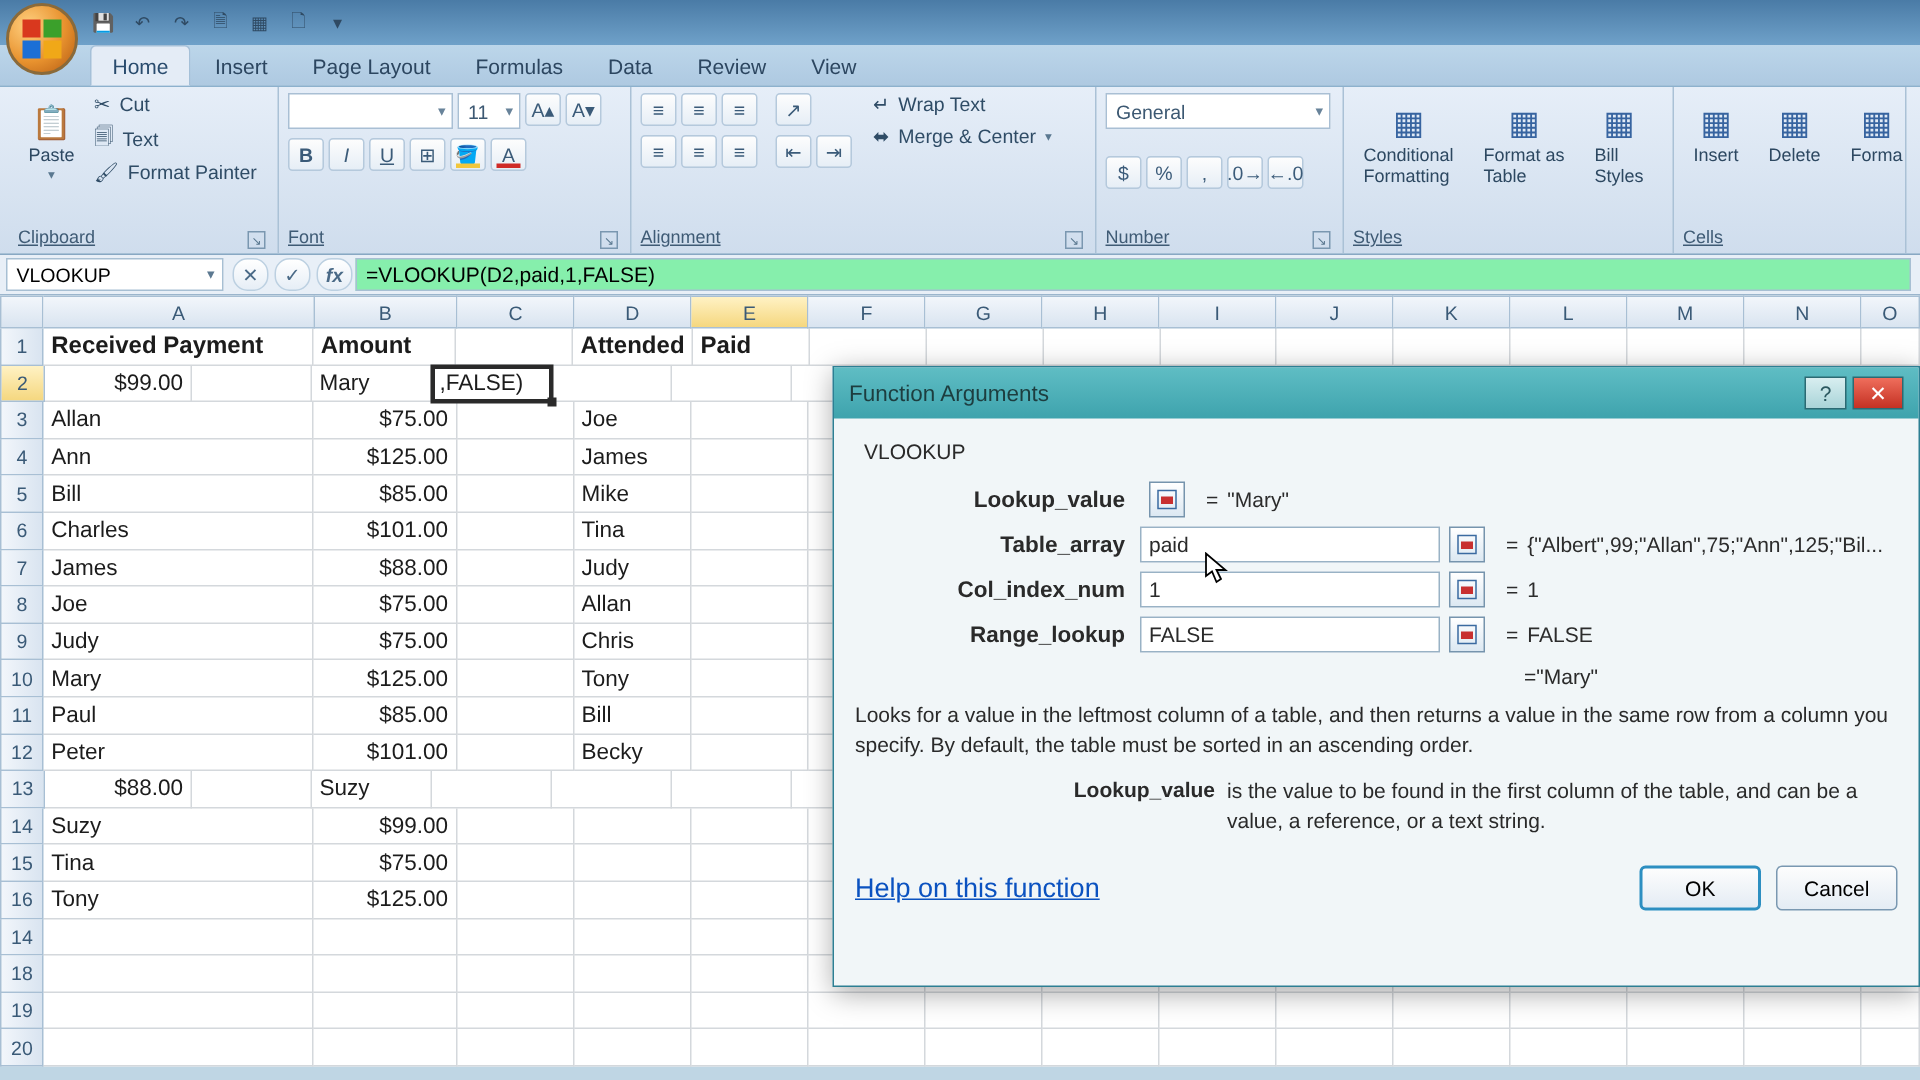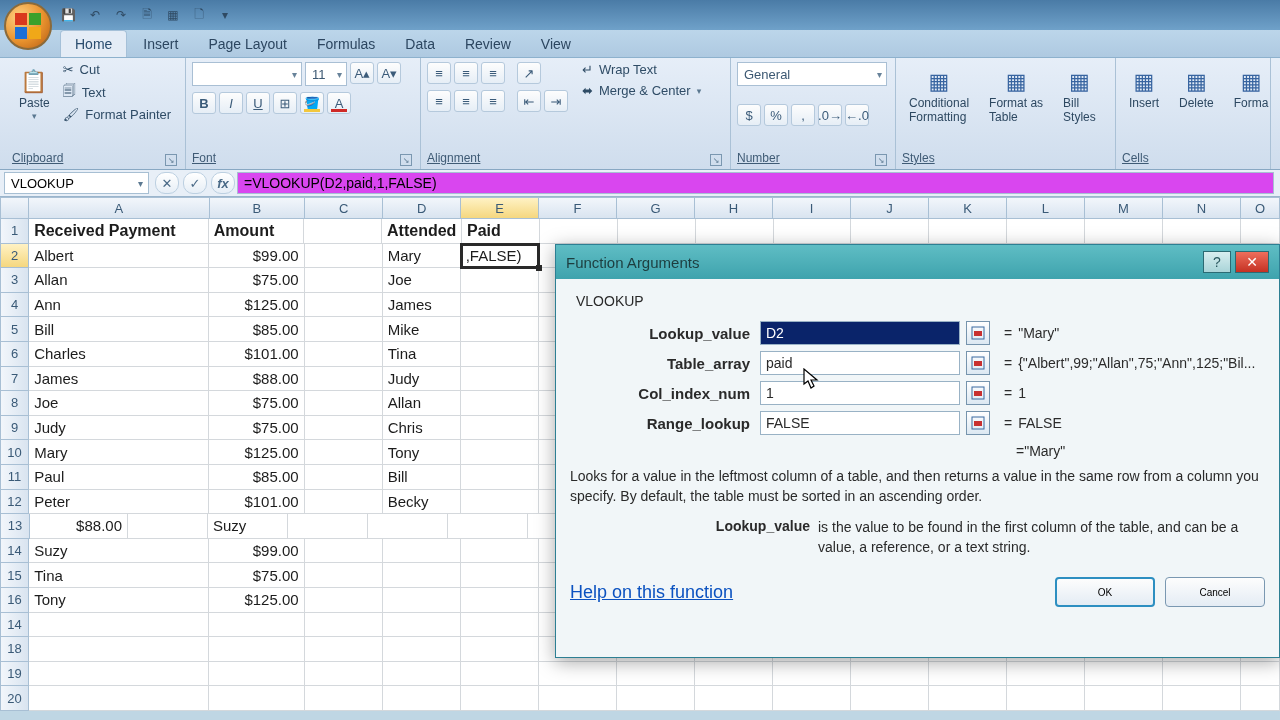--- a/index.html
+++ b/index.html
@@ -43,21 +43,21 @@
 .combo::after { content:"▾"; position:absolute; right:4px; font-size:10px; color:#68839a; }
 
 .chk-row { display:flex; align-items:center; gap:6px; font-size:13px; color:#2f4c66; }
 
 
 .name-formula { height:27px; background:#e8eff7; border-bottom:1px solid #9bb5cc; display:flex; align-items:center; }
 .namebox { width:145px; border:1px solid #a7bfd3; background:#fff; height:22px; margin:0 4px; display:flex; align-items:center; padding:0 6px; font-size:13px; position:relative; }
 .namebox::after { content:"▾"; position:absolute; right:5px; font-size:10px; color:#5c7991;}
 .fbtn { width:24px; height:22px; border:1px solid #bcd0e1; background:linear-gradient(#fff,#e6eef6); display:flex; align-items:center; justify-content:center; font-size:13px; color:#4a6a87; border-radius:10px; margin:0 2px;}
 .fx { font-style:italic; font-weight:bold; }
-.formula-input { flex:1; height:22px; border:1px solid #a7bfd3; background:#d946ef; padding:0 6px; font-size:14px; display:flex; align-items:center; margin-right:6px; }
+.formula-input { flex:1; height:22px; border:1px solid #a7bfd3; background:#86efac; padding:0 6px; font-size:14px; display:flex; align-items:center; margin-right:6px; }
 
 
 .sheet { position:relative; background:#fff; }
 .colhdrs { display:flex; position:sticky; top:0;}
 .corner { width:30px; height:22px; background:linear-gradient(#f2f6fb,#d9e4f0); border:1px solid #a8bfd4; }
 .colhdr { height:22px; background:linear-gradient(#f2f6fb,#d9e4f0); border:1px solid #a8bfd4; border-left:none; display:flex; align-items:center; justify-content:center; font-size:13px; color:#3a5a77; }
 .colhdr.active { background:linear-gradient(#fff2c4,#f5d77f); }
 .colA{width:185px}.colB{width:98px}.colC{width:80px}.colD{width:80px}.colE{width:80px}.colF{width:80px}.colG{width:80px}.colH{width:80px}.colI{width:80px}.colJ{width:80px}.colK{width:80px}.colL{width:80px}.colM{width:80px}.colN{width:80px}.colO{width:40px}
 
 .rows { }
@@ -88,21 +88,21 @@
 .arg-eval .eq { margin-right:6px; }
 .result-eval { margin:8px 0 8px 446px; font-size:14px;}
 .desc { font-size:14px; margin:4px 0 12px; line-height:1.4; }
 .param-desc { display:flex; font-size:14px; margin-bottom:20px;}
 .param-desc .pn { width:248px; text-align:right; font-weight:bold; padding-right:8px;}
 .param-desc .pd { flex:1; line-height:1.4;}
 .formula-result { font-size:14px; margin-bottom:14px;}
 .dlg-footer { display:flex; align-items:center; }
 .help-link { color:#0b52c0; text-decoration:underline; font-size:18px; cursor:pointer;}
 .dlg-footer .sp { flex:1; }
-.dlg-btn { width:100px; height:30px; border:1px solid #7a98b1; background:linear-gradient(#fdfdfd,#e4ecf4); border-radius:4px; font-size:10px; margin-left:10px; }
+.dlg-btn { width:81px; height:30px; border:1px solid #7a98b1; background:linear-gradient(#fdfdfd,#e4ecf4); border-radius:4px; font-size:14px; margin-left:10px; }
 .dlg-btn.primary { border:2px solid #2d8fc1; }
 
 .cursor { position:absolute; left:803px; top:368px; font-size:18px; color:#000; pointer-events:none;}
 </style>
 </head>
 <body>
 
 <div class="office-btn">
     <div class="logo">
       <span></span>
@@ -316,21 +316,20 @@
         <div class="cell colI bold"></div>
         <div class="cell colJ bold"></div>
         <div class="cell colK bold"></div>
         <div class="cell colL bold"></div>
         <div class="cell colM bold"></div>
         <div class="cell colN bold"></div>
         <div class="cell colO bold"></div>
       </div>
       <div class="row">
         <div class="rowhdr active">2</div>
-        <div class="cell colA">Albert</div>
         <div class="cell colB r">$99.00</div>
         <div class="cell colC"></div>
         <div class="cell colD">Mary</div>
         <div class="cell colE sel">,FALSE)</div>
         <div class="cell colF"></div>
         <div class="cell colG"></div>
         <div class="cell colH"></div>
         <div class="cell colI"></div>
         <div class="cell colJ"></div>
         <div class="cell colK"></div>
@@ -670,21 +669,20 @@
     <span>Function Arguments</span>
     <span class="sp"></span>
     <span class="tb">?</span>
     <span class="tb close">✕</span>
   </div>
   <div class="dlg-body">
     <div class="func-name">VLOOKUP</div>
     <div id="args">
         <div class="arg-row">
           <div class="arg-label">Lookup_value</div>
-          <div class="arg-input sel">D2</div>
           <div class="refbtn">
             <svg viewBox="0 0 14 14">
               <rect x="1" y="1" width="12" height="12" fill="none" stroke="#3a6aa0"></rect>
               <rect x="3" y="5" width="8" height="5" fill="#c83030"></rect>
             </svg>
           </div>
           <div class="arg-eval"><span class="eq">=</span>"Mary"</div>
         </div>
         <div class="arg-row">
           <div class="arg-label">Table_array</div>

